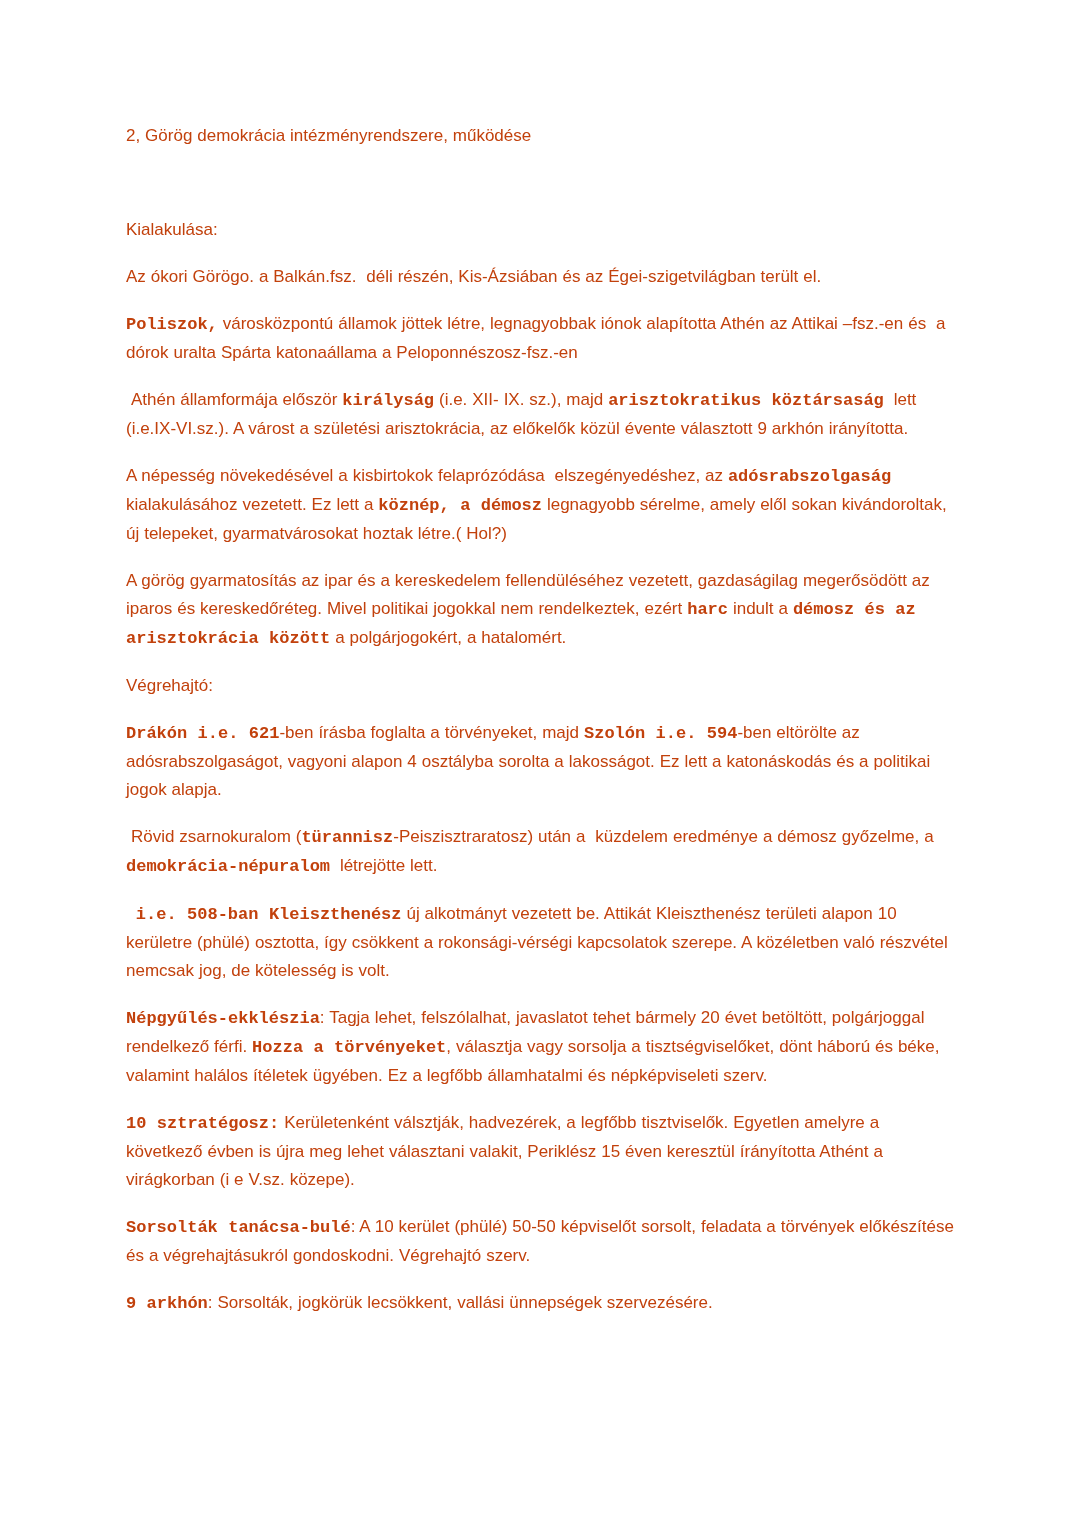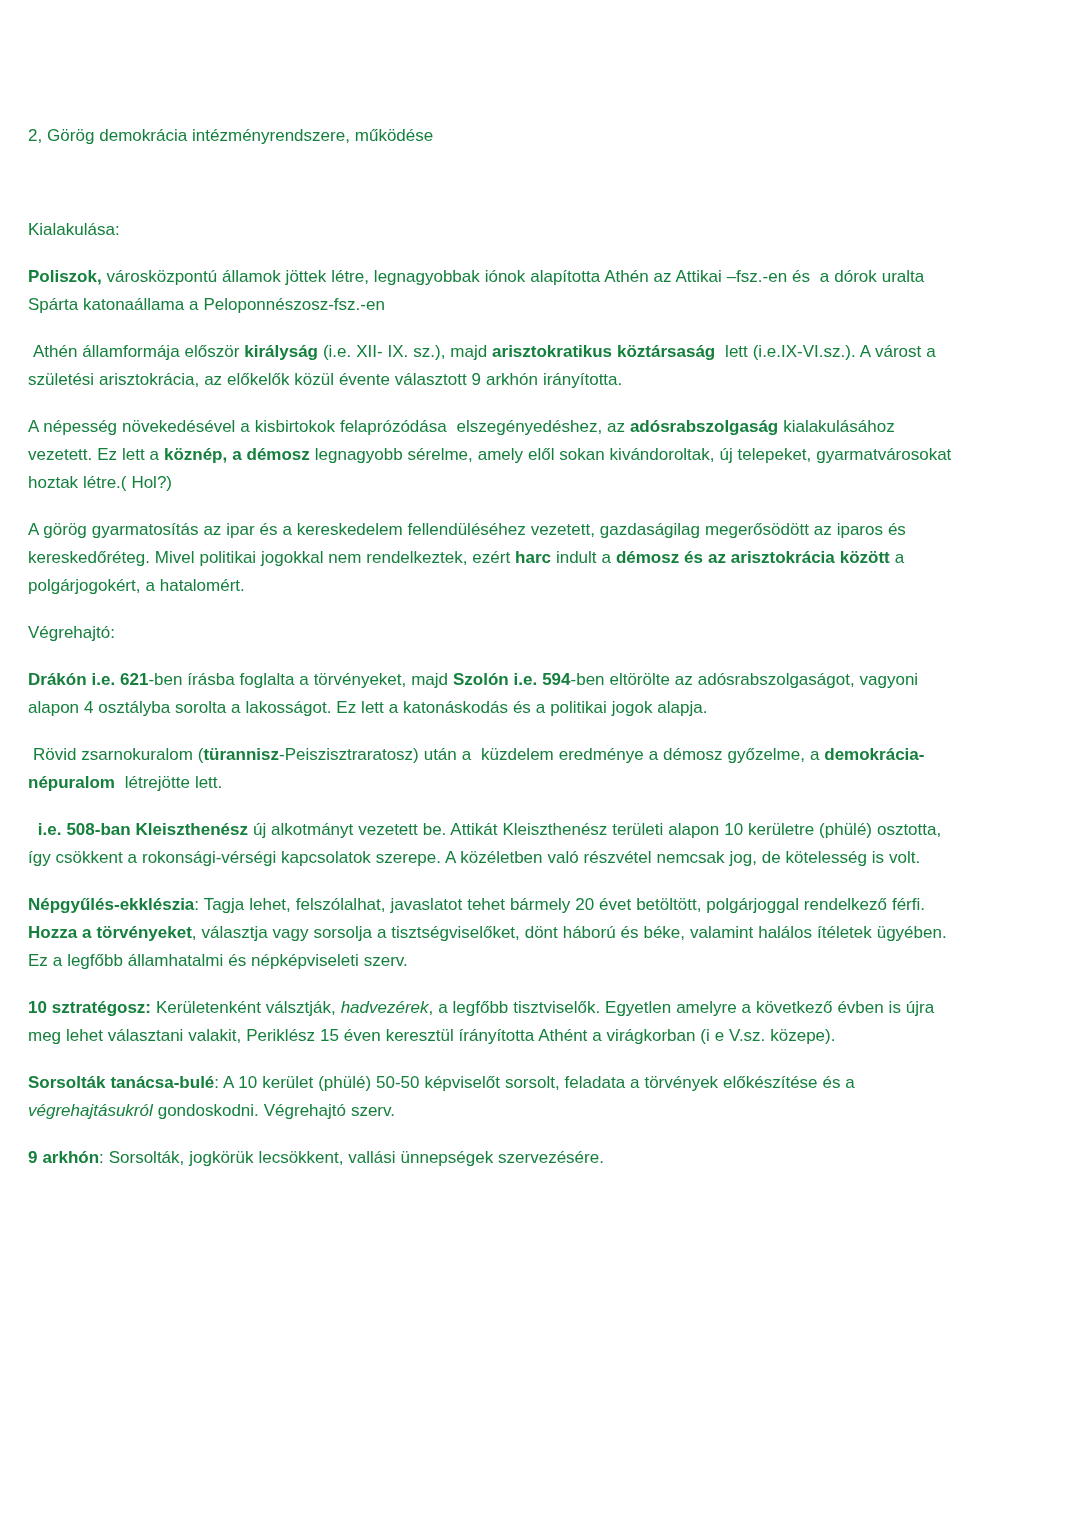--- a/index.html
+++ b/index.html
@@ -21,31 +21,32 @@
   .doc p {
     margin: 0 0 19px 0;
     font-size: 17px;
     line-height: 28px;
     white-space: pre-wrap;
     word-spacing: 0.2px;
   }
   .doc p.blank {
     min-height: 28px;
   }
-  .b { font-weight: bold; }
-  .i { font-style: italic; }
+  .b { font-weight: bold; font-family: Liberation Mono, monospace; }
+  .i { }
 </style>
 </head>
 <body>
 
-<div class="page" style="color: #15803d; background: rgb(255, 255, 255); padding-left: 28px;">
+<div class="page" style="color: #c2410c; background: rgb(255, 255, 255);">
   <div class="doc">
       <p><span>2, Görög demokrácia intézményrendszere, működése</span></p>
       <p class="blank">&nbsp;</p>
       <p><span>Kialakulása:</span></p>
+      <p><span>Az ókori Görögo. a Balkán.fsz.  déli részén, Kis-Ázsiában és az Égei-szigetvilágban terült el.</span></p>
       <p><span class="b">Poliszok,</span><span> városközpontú államok jöttek létre, legnagyobbak iónok alapította Athén az Attikai –fsz.-en és  a dórok uralta Spárta katonaállama a Peloponnészosz-fsz.-en</span></p>
       <p><span> Athén államformája először </span><span class="b">királyság</span><span> (i.e. XII- IX. sz.), majd </span><span class="b">arisztokratikus köztársaság</span><span>  lett (i.e.IX-VI.sz.). A várost a születési arisztokrácia, az előkelők közül évente választott 9 arkhón irányította.</span></p>
       <p><span>A népesség növekedésével a kisbirtokok felaprózódása  elszegényedéshez, az </span><span class="b">adósrabszolgaság</span><span> kialakulásához vezetett. Ez lett a </span><span class="b">köznép, a démosz</span><span> legnagyobb sérelme, amely elől sokan kivándoroltak, új telepeket, gyarmatvárosokat hoztak létre.( Hol?)</span></p>
       <p><span>A görög gyarmatosítás az ipar és a kereskedelem fellendüléséhez vezetett, gazdaságilag megerősödött az iparos és kereskedőréteg. Mivel politikai jogokkal nem rendelkeztek, ezért </span><span class="b">harc</span><span> indult a </span><span class="b">démosz és az arisztokrácia között</span><span> a polgárjogokért, a hatalomért.</span></p>
       <p><span>Végrehajtó:</span></p>
       <p><span class="b">Drákón i.e. 621</span><span>-ben írásba foglalta a törvényeket, majd </span><span class="b">Szolón i.e. 594</span><span>-ben eltörölte az adósrabszolgaságot, vagyoni alapon 4 osztályba sorolta a lakosságot. Ez lett a katonáskodás és a politikai jogok alapja.</span></p>
       <p><span> Rövid zsarnokuralom (</span><span class="b">türannisz</span><span>-Peiszisztraratosz) után a  küzdelem eredménye a démosz győzelme, a </span><span class="b">demokrácia-népuralom</span><span>  létrejötte lett.</span></p>
       <p><span>  </span><span class="b">i.e. 508-ban Kleiszthenész</span><span> új alkotmányt vezetett be. Attikát Kleiszthenész területi alapon 10 kerületre (phülé) osztotta, így csökkent a rokonsági-vérségi kapcsolatok szerepe. A közéletben való részvétel nemcsak jog, de kötelesség is volt.</span></p>
       <p><span class="b">Népgyűlés-ekklészia</span><span>: Tagja lehet, felszólalhat, javaslatot tehet bármely 20 évet betöltött, polgárjoggal rendelkező férfi. </span><span class="b">Hozza a törvényeket</span><span>, választja vagy sorsolja a tisztségviselőket, dönt háború és béke, valamint halálos ítéletek ügyében. Ez a legfőbb államhatalmi és népképviseleti szerv.</span></p>
       <p><span class="b">10 sztratégosz:</span><span> Kerületenként válsztják, </span><span class="i">hadvezérek</span><span>, a legfőbb tisztviselők. Egyetlen amelyre a következő évben is újra meg lehet választani valakit, Periklész 15 éven keresztül írányította Athént a virágkorban (i e V.sz. közepe).</span></p>

